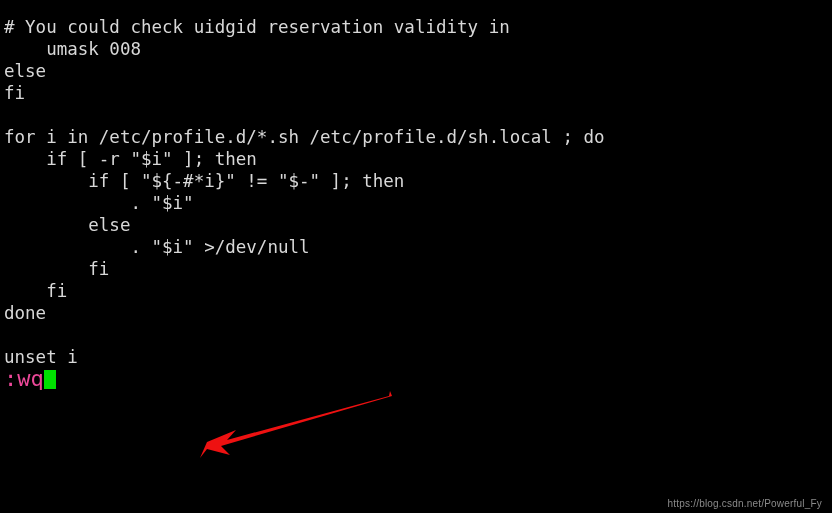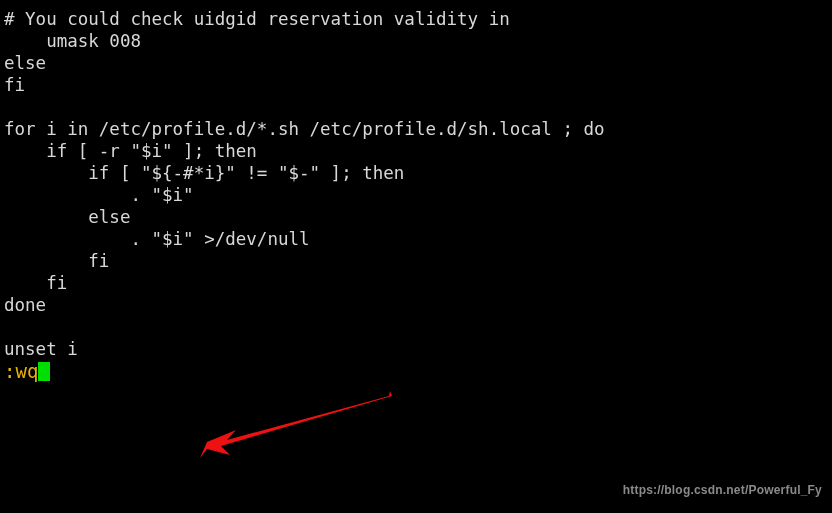--- a/index.html
+++ b/index.html
@@ -11,21 +11,21 @@
     position: relative;
     width: 832px;
     height: 513px;
     background: #000000;
     overflow: hidden;
     font-family: "DejaVu Sans Mono", "Liberation Mono", monospace;
   }
   #terminal {
     position: absolute;
     left: 0;
-    top: 4px;
+    top: 12px;
     width: 832px;
     height: 472px;
     padding: 4px 0 0 4px;
     box-sizing: border-box;
   }
   .line {
     height: 22px;
     line-height: 22px;
     font-size: 17.5px;
     letter-spacing: 0px;
@@ -36,22 +36,22 @@
   .line.blank {
     height: 22px;
   }
   .cursor-line {
     display: flex;
     align-items: center;
     height: 22px;
     line-height: 22px;
   }
   .cursor-text {
-    font-size: 19px;
-    color: #eab308;
+    font-size: 22px;
+    color: #ec4899;
     white-space: pre;
     font-family: "DejaVu Sans Mono", "Liberation Mono", monospace;
   }
   .block-cursor {
     display: inline-block;
     width: 12px;
     height: 19px;
     background: #00e000;
     vertical-align: middle;
   }
@@ -59,27 +59,26 @@
     position: absolute;
     left: 0;
     top: 0;
     width: 832px;
     height: 513px;
     pointer-events: none;
   }
   #watermark {
     position: absolute;
     right: 10px;
-    bottom: 16px;
+    bottom: 4px;
     font-family: "Liberation Sans", "DejaVu Sans", sans-serif;
-    font-size: 12px;
+    font-size: 10px;
     color: #8a8a8a;
     letter-spacing: 0.2px;
     white-space: pre;
-    font-weight: bold;
   }
 </style>
 </head>
 <body>
 
 <div id="screen">
 
   <div id="terminal">
     <div class="line"># You could check uidgid reservation validity in</div>
     <div class="line">    umask 008</div>

